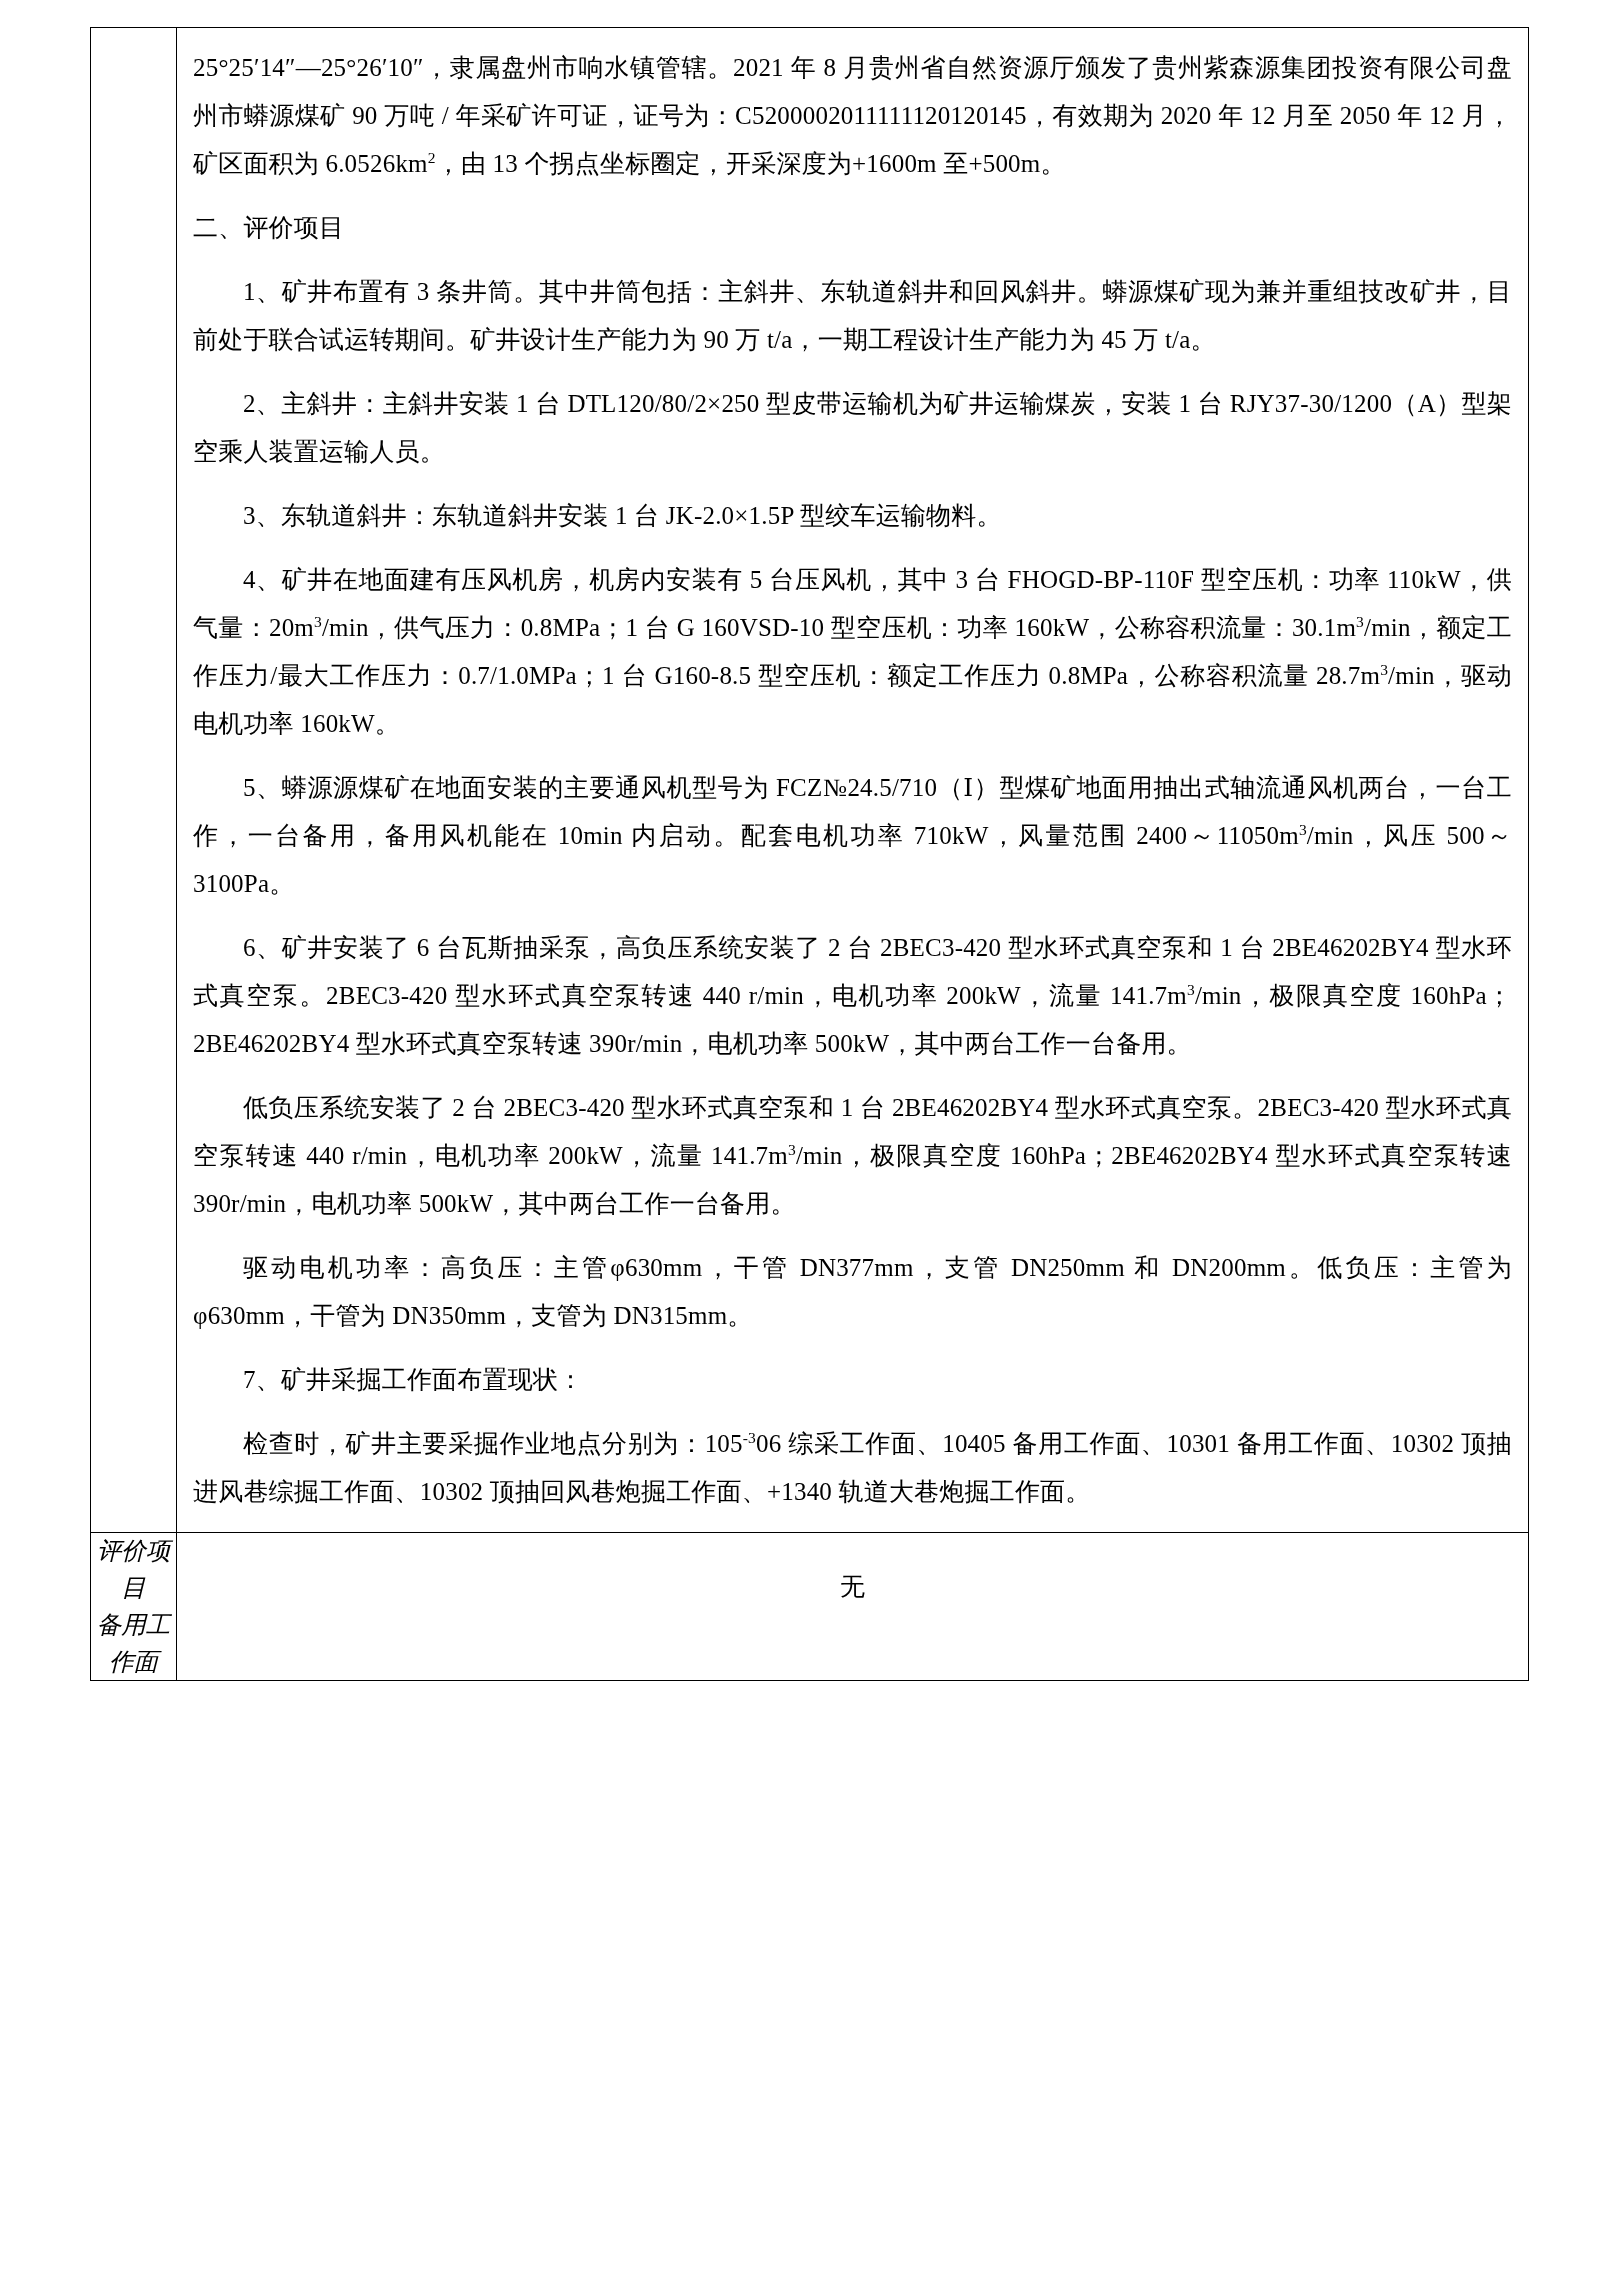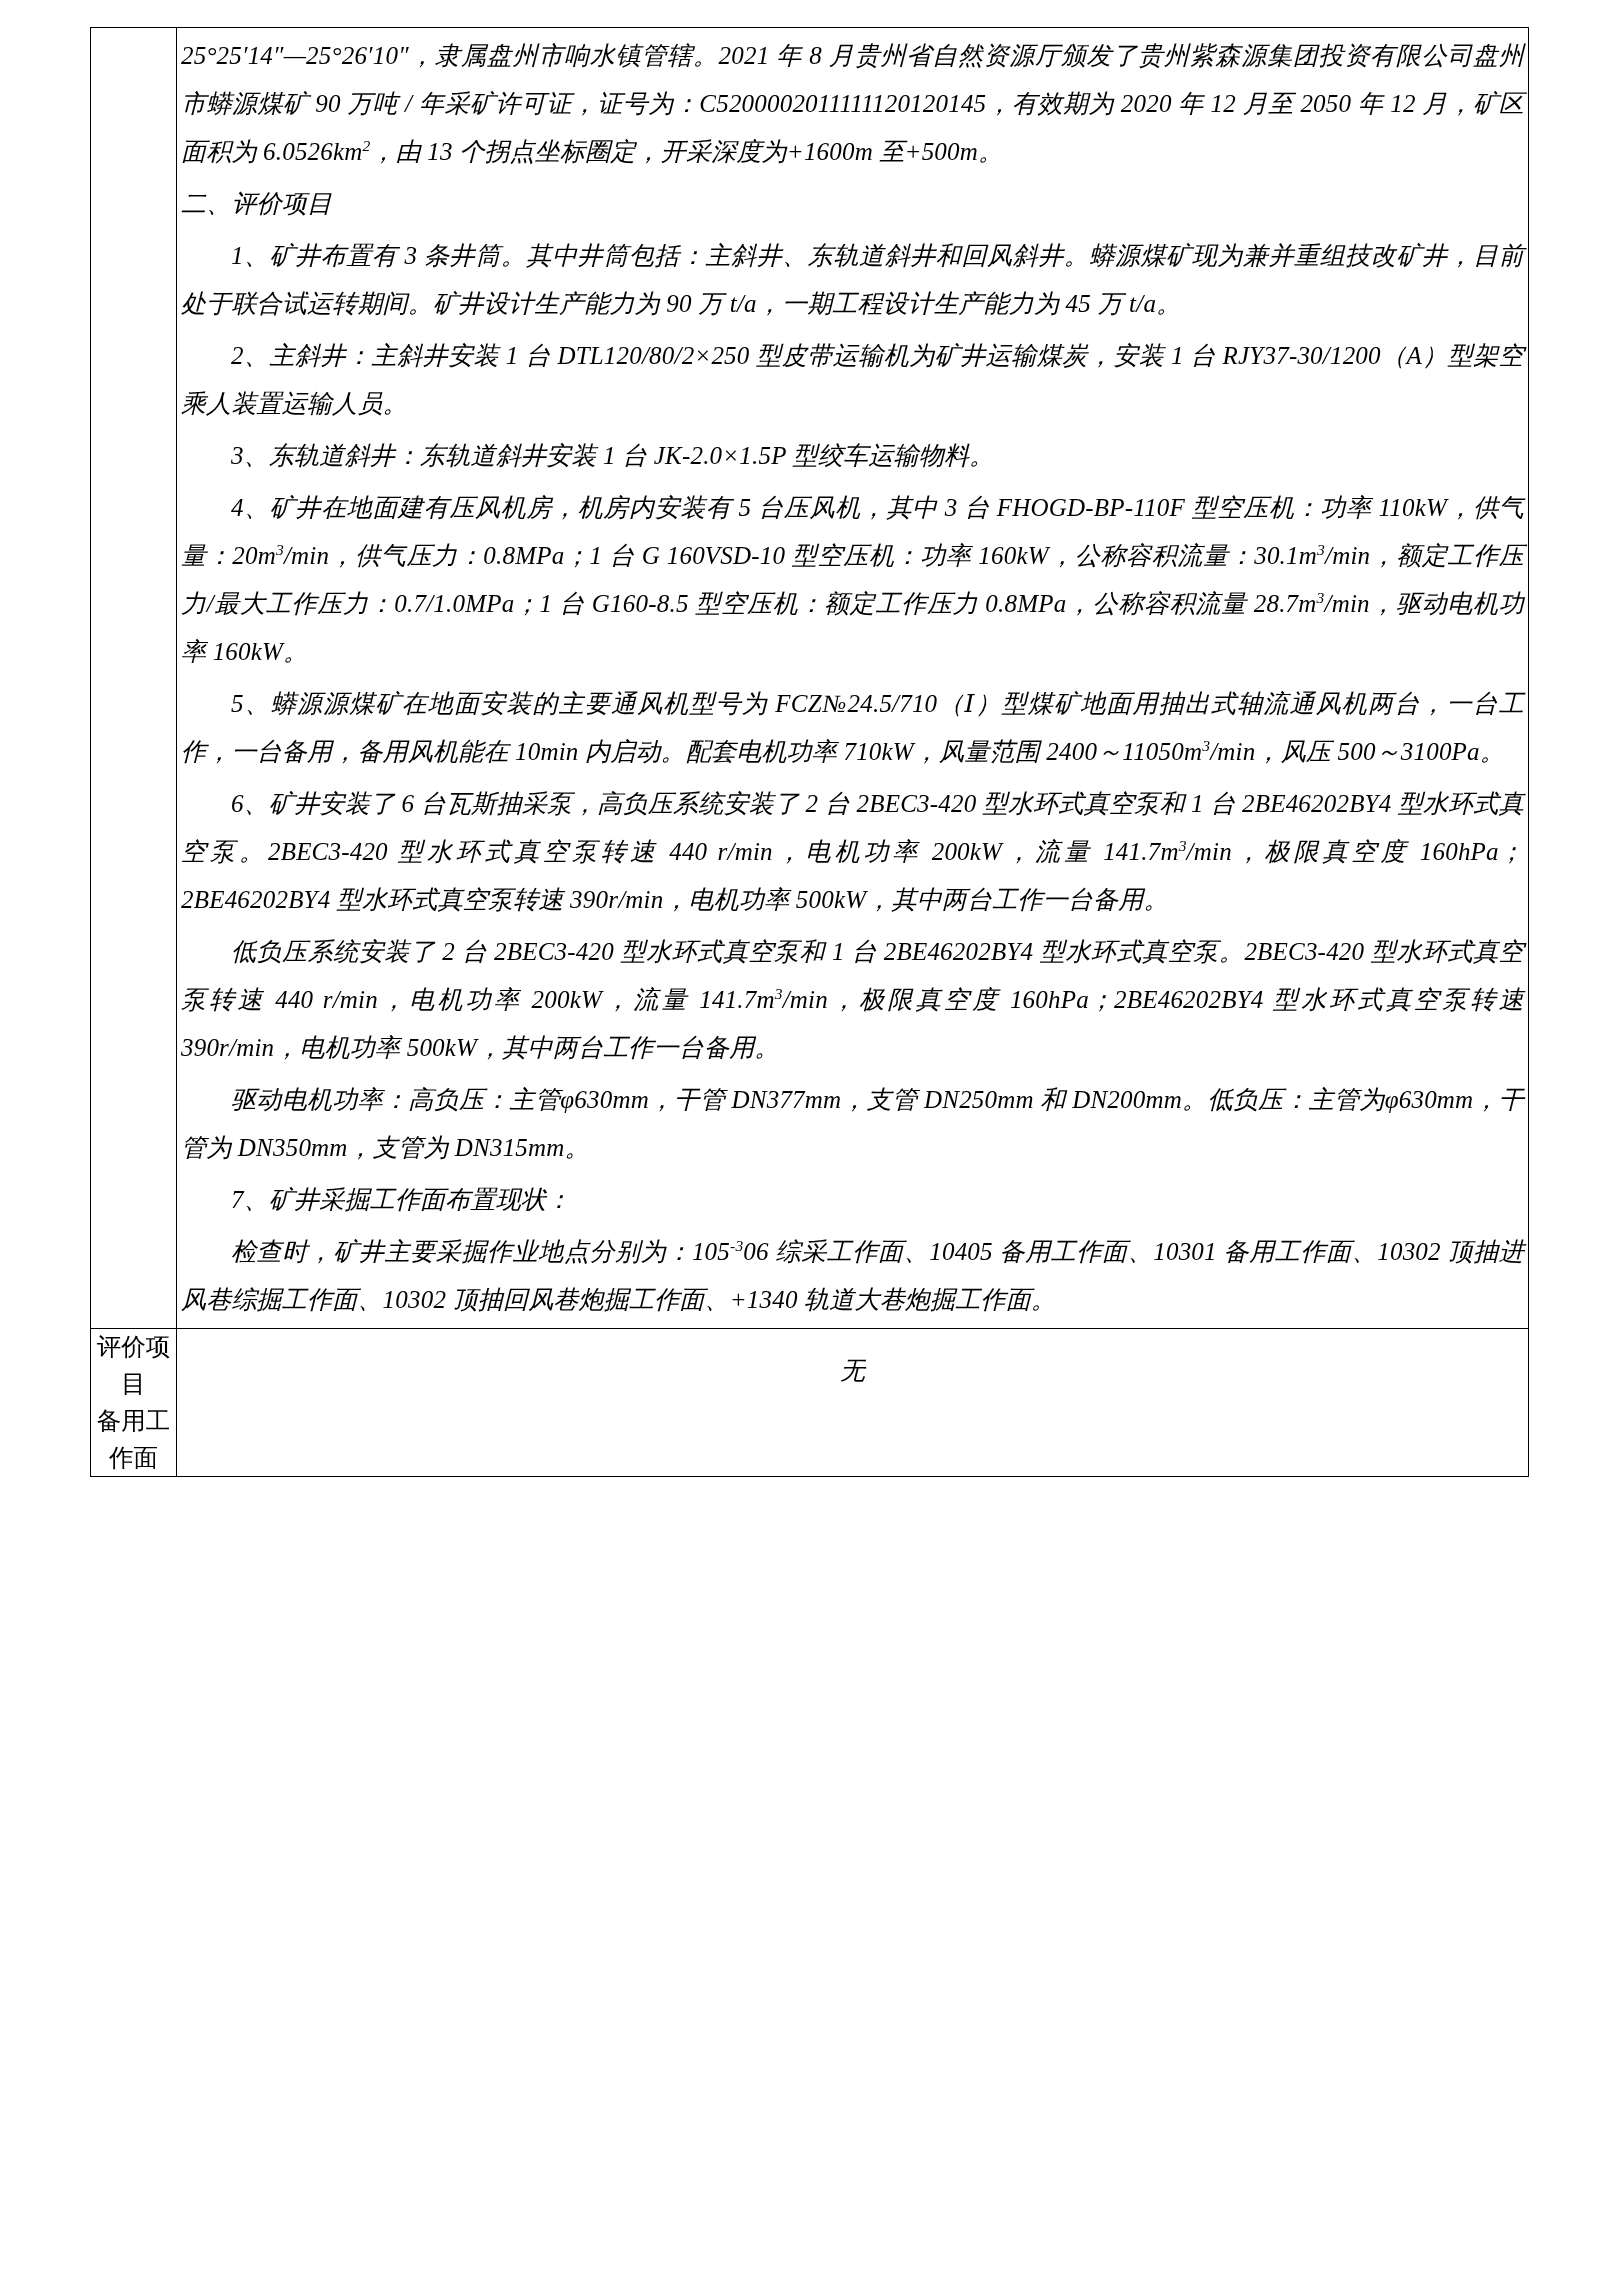--- a/index.html
+++ b/index.html
@@ -36,27 +36,26 @@
   .col-label {
     width: 86px;
   }
   .body-cell {
     padding: 13.7px 21.6px 17.6px 21.6px;
   }
   .blank-cell {
     padding: 0;
   }
   p {
-    margin: 4px;
+    margin: 16px;
     font-size: 25px;
     line-height: 1.92;
     text-align: justify;
     text-justify: inter-ideograph;
     letter-spacing: 0.2px;
-    font-style: italic;
   }
   p.indent {
     text-indent: 2em;
   }
   p.noindent {
     text-indent: 0;
   }
   sub, sup {
     font-size: 0.62em;
   }
@@ -67,20 +66,21 @@
     line-height: 1.9;
     padding: 13.7px 0 15.7px 0;
     text-indent: 0;
   }
   .lastrow-label {
     font-size: 24.5px;
     line-height: 1.5;
     text-align: center;
     vertical-align: middle;
     padding: 7.8px 2px;
+    font-style: italic;
   }
 </style>
 </head>
 <body>
 
 <div class="page">
   <table class="doc-table">
     <colgroup>
       <col class="col-label">
       <col>

